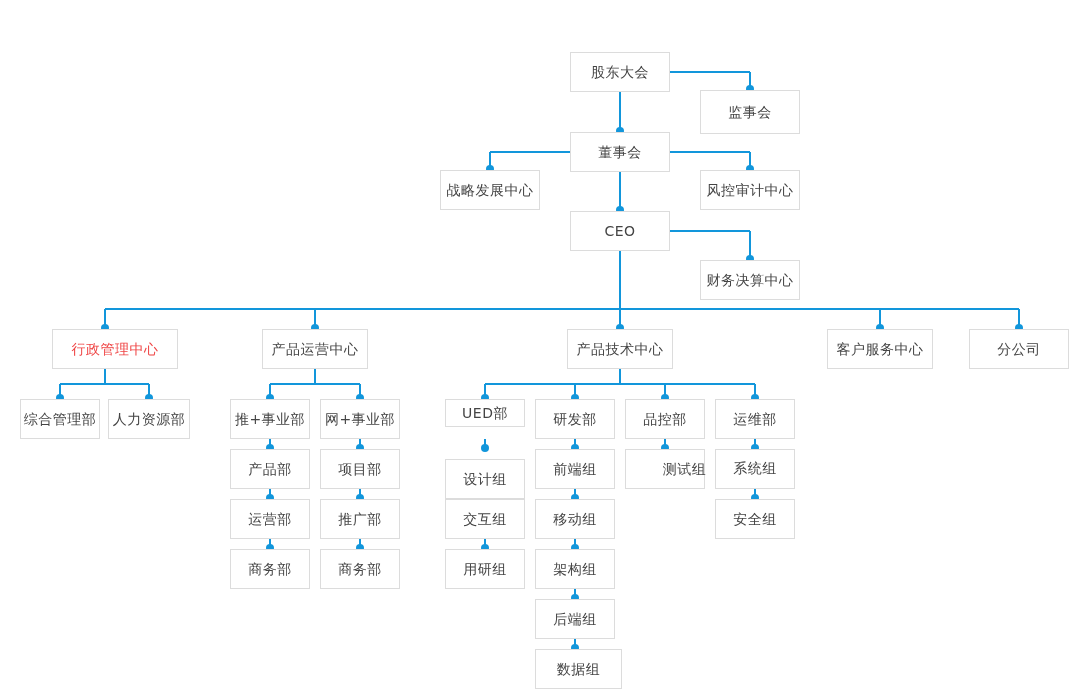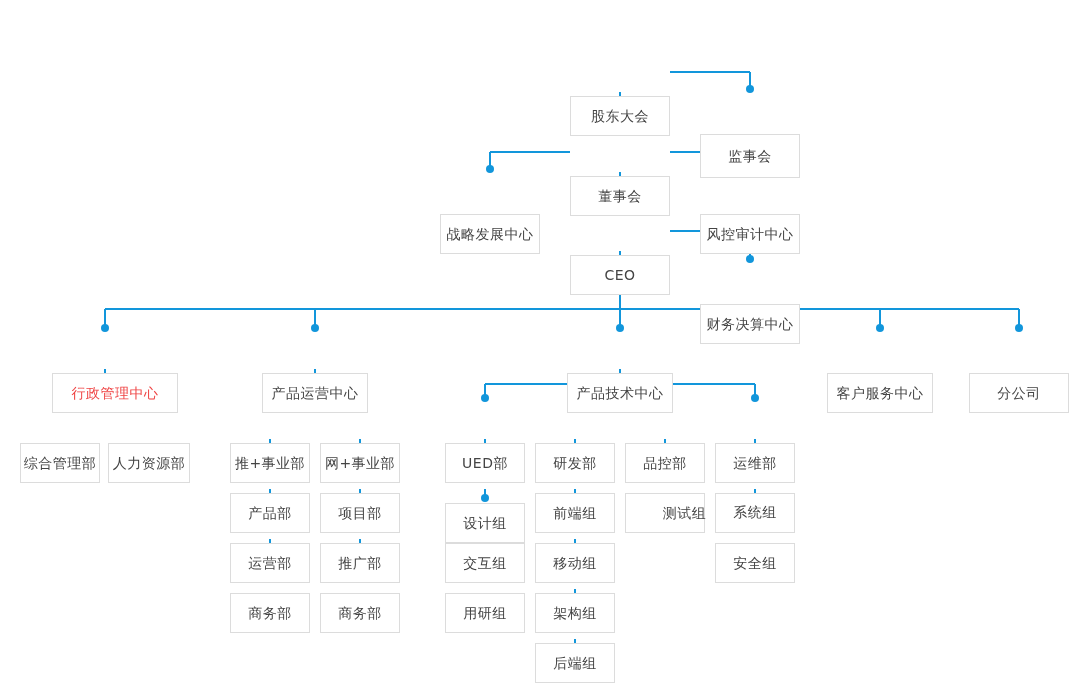--- a/index.html
+++ b/index.html
@@ -32,21 +32,20 @@
     background: #ffffff;
     display: flex;
     align-items: center;
     justify-content: center;
     color: #444444;
     font-size: 14px;
     line-height: 1;
     letter-spacing: 0.5px;
     white-space: nowrap;
     z-index: 2;
-    margin-top: 44px;
   }
   .node-label {
     display: block;
   }
 </style>
 </head>
 <body>
 
 <div id="org-chart">
   <svg id="svg-links" viewBox="0 0 1070 689" width="1070" height="689">
@@ -195,21 +194,21 @@
       </div>
       <div class="node" style="left: 320px; top: 499px; width: 80px; height: 40px; border-color: rgb(220, 220, 220); background: rgb(255, 255, 255); color: rgb(68, 68, 68);">
         <span class="node-label">推广部</span>
       </div>
       <div class="node" style="left: 230px; top: 549px; width: 80px; height: 40px; border-color: rgb(220, 220, 220); background: rgb(255, 255, 255); color: rgb(68, 68, 68);">
         <span class="node-label">商务部</span>
       </div>
       <div class="node" style="left: 320px; top: 549px; width: 80px; height: 40px; border-color: rgb(220, 220, 220); background: rgb(255, 255, 255); color: rgb(68, 68, 68);">
         <span class="node-label">商务部</span>
       </div>
-      <div class="node" style="left: 445px; top: 399px; width: 80px; height: 40px; border-color: rgb(220, 220, 220); background: rgb(255, 255, 255); color: rgb(68, 68, 68);">
+      <div class="node" style="left: 445px; top: 399px; width: 80px; height: 28px; border-color: rgb(220, 220, 220); background: rgb(255, 255, 255); color: rgb(68, 68, 68);">
         <span class="node-label">UED部</span>
       </div>
       <div class="node" style="left: 535px; top: 399px; width: 80px; height: 40px; border-color: rgb(220, 220, 220); background: rgb(255, 255, 255); color: rgb(68, 68, 68);">
         <span class="node-label">研发部</span>
       </div>
       <div class="node" style="left: 625px; top: 399px; width: 80px; height: 40px; border-color: rgb(220, 220, 220); background: rgb(255, 255, 255); color: rgb(68, 68, 68);">
         <span class="node-label">品控部</span>
       </div>
       <div class="node" style="left: 715px; top: 399px; width: 80px; height: 40px; border-color: rgb(220, 220, 220); background: rgb(255, 255, 255); color: rgb(68, 68, 68);">
         <span class="node-label">运维部</span>

